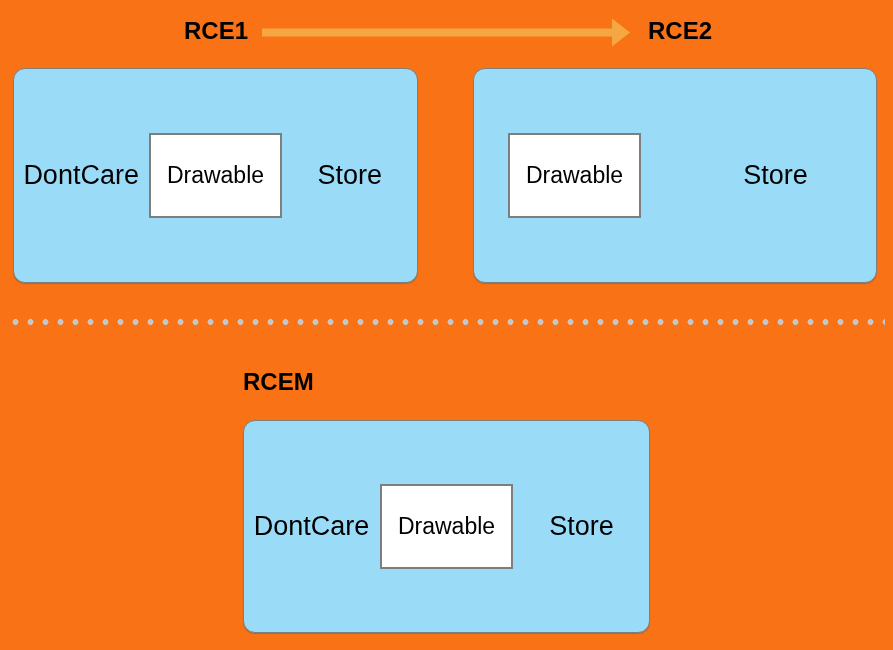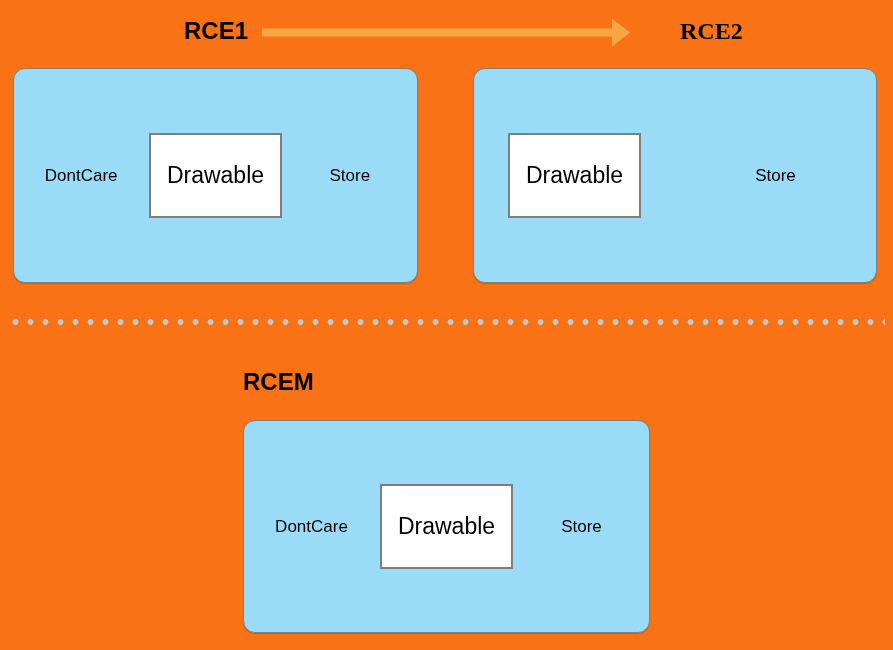--- a/index.html
+++ b/index.html
@@ -16,21 +16,21 @@
     overflow: hidden;
   }
   .pass-title {
     position: absolute;
     font-size: 24px;
     font-weight: bold;
     line-height: 28px;
     white-space: nowrap;
   }
   #rce1-title { left: 184px; top: 17px; }
-  #rce2-title { left: 680px; top: 17px; font-family: Liberation Serif, serif; }
+  #rce2-title { left: 648px; top: 17px; }
   #rcem-title { left: 243px; top: 368px; width: 407px; text-align: left; }
   .merge-arrow {
     position: absolute;
     left: 262px; top: 18px;
     display: block;
   }
   .arrow-shape { fill: var(--arrow, #F5A841); }
   .pass-box {
     position: absolute;
     display: flex;
@@ -43,21 +43,21 @@
   #rce1-box { left: 13px;  top: 68px;  width: 405px; height: 215px; }
   #rce2-box { left: 473px; top: 68px;  width: 404px; height: 215px; }
   #rcem-box { left: 243px; top: 420px; width: 407px; height: 213px; }
   .zone {
     flex: 1;
     display: flex;
     justify-content: center;
     align-items: center;
   }
   .action-label {
-    font-size: 17px;
+    font-size: 27px;
     line-height: 27px;
     white-space: nowrap;
     text-align: center;
   }
   .drawable-box {
     width: 133px; height: 85px;
     background: #ffffff;
     border: 2px solid var(--pass-border, #7E7E7E);
     display: flex;
     justify-content: center;

